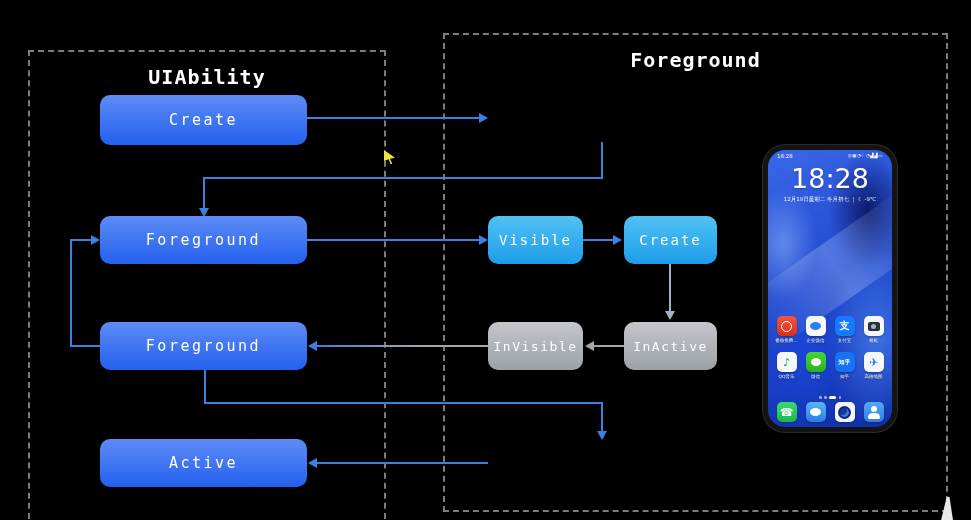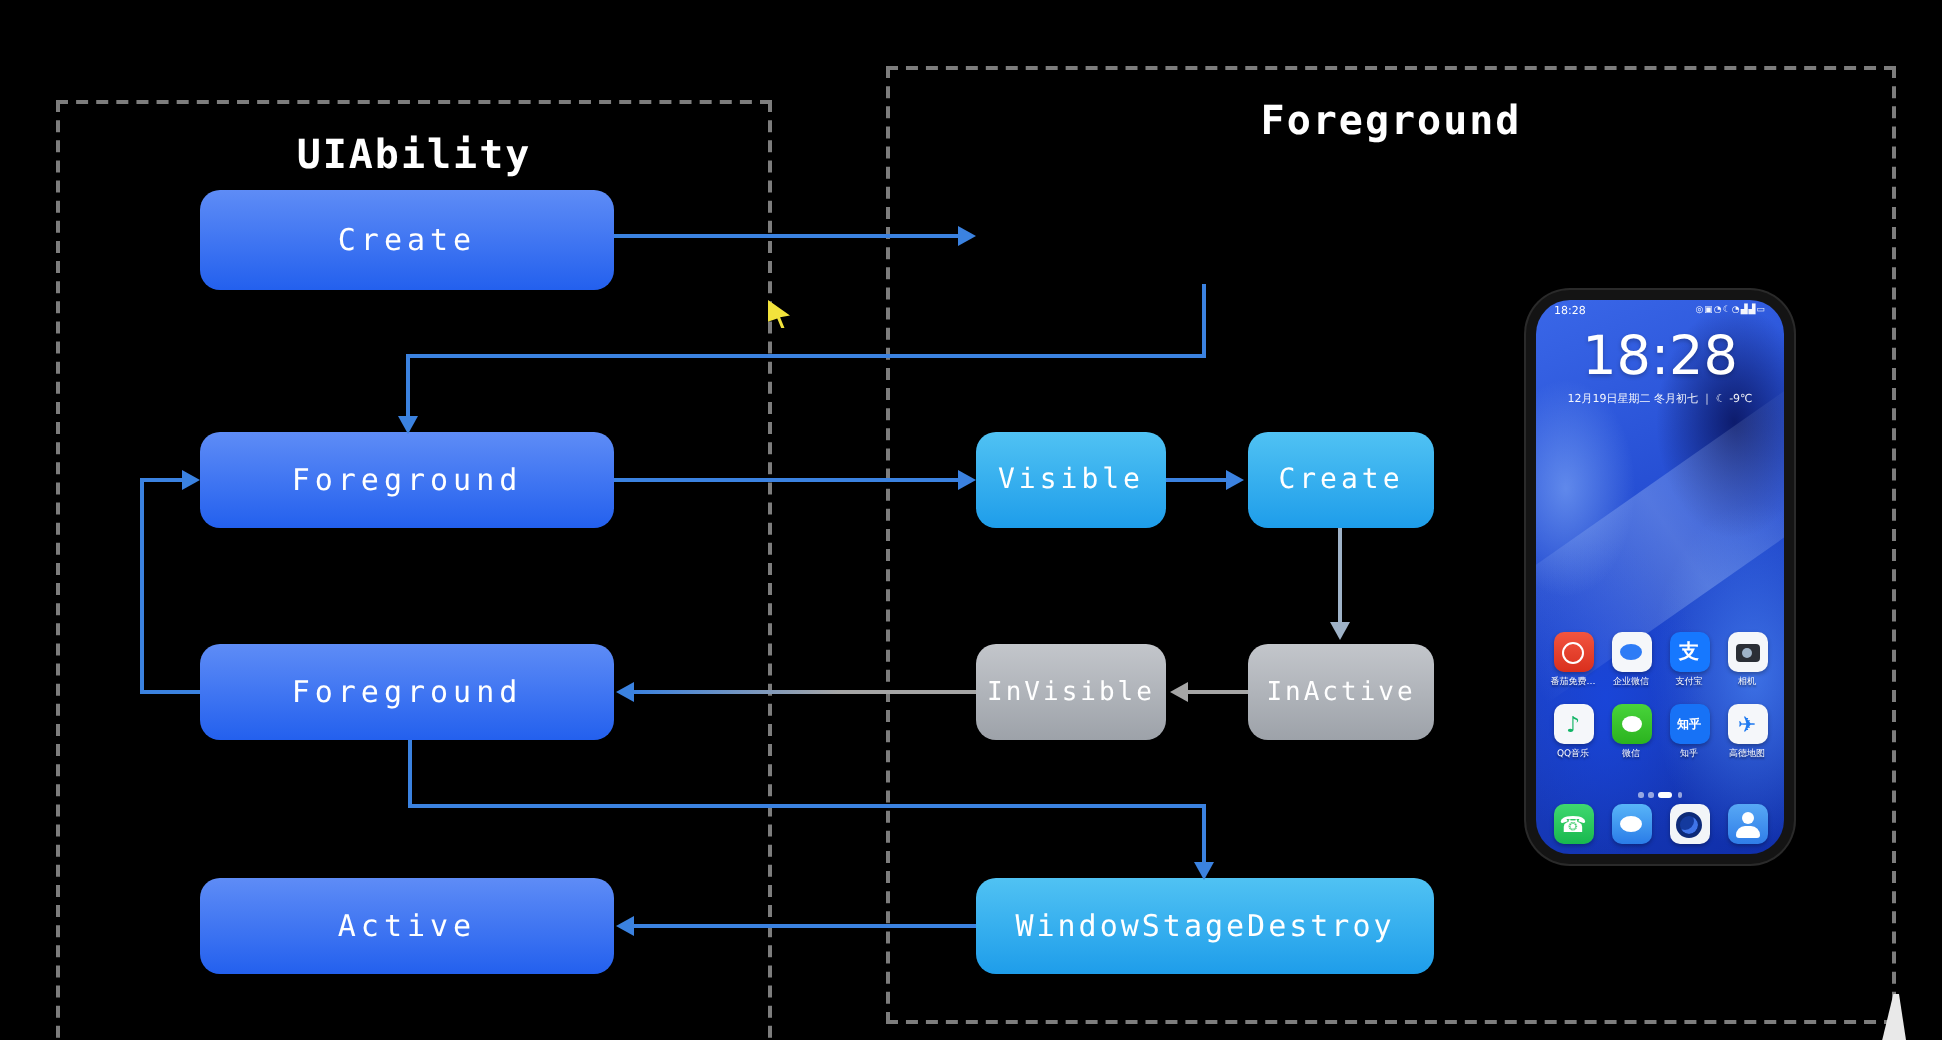--- a/index.html
+++ b/index.html
@@ -97,21 +97,20 @@
 
   <div class="node blue" style="left:100px;top:95px;width:207px;height:50px;">Create</div>
   <div class="node blue" style="left:100px;top:216px;width:207px;height:48px;">Foreground</div>
   <div class="node blue" style="left:100px;top:322px;width:207px;height:48px;">Foreground</div>
   <div class="node blue" style="left:100px;top:439px;width:207px;height:48px;">Active</div>
 
   <div class="node cyan" style="left:488px;top:216px;width:95px;height:48px;font-size:14px;letter-spacing:2px;">Visible</div>
   <div class="node cyan" style="left:624px;top:216px;width:93px;height:48px;font-size:14px;letter-spacing:2px;">Create</div>
   <div class="node gray" style="left:488px;top:322px;width:95px;height:48px;font-size:13px;letter-spacing:1.5px;text-align:right;">InVisible</div>
   <div class="node gray" style="left:624px;top:322px;width:93px;height:48px;font-size:13px;letter-spacing:1.5px;">InActive</div>
-  <div class="node cyan" style="left:488px;top:439px;width:229px;height:48px;letter-spacing:1.5px;">WindowStageDestroy</div>
 
   <div class="line h lblue" style="left:307px;top:117px;width:174px;"></div>
   <div class="head right" style="left:479px;top:113px;"></div>
 
   <div class="line v lblue" style="left:601px;top:142px;height:36px;"></div>
   <div class="line h lblue" style="left:203px;top:177px;width:400px;"></div>
   <div class="line v lblue" style="left:203px;top:177px;height:32px;"></div>
   <div class="head down" style="left:199px;top:208px;"></div>
 
   <div class="line h lblue" style="left:307px;top:239px;width:172px;"></div>

